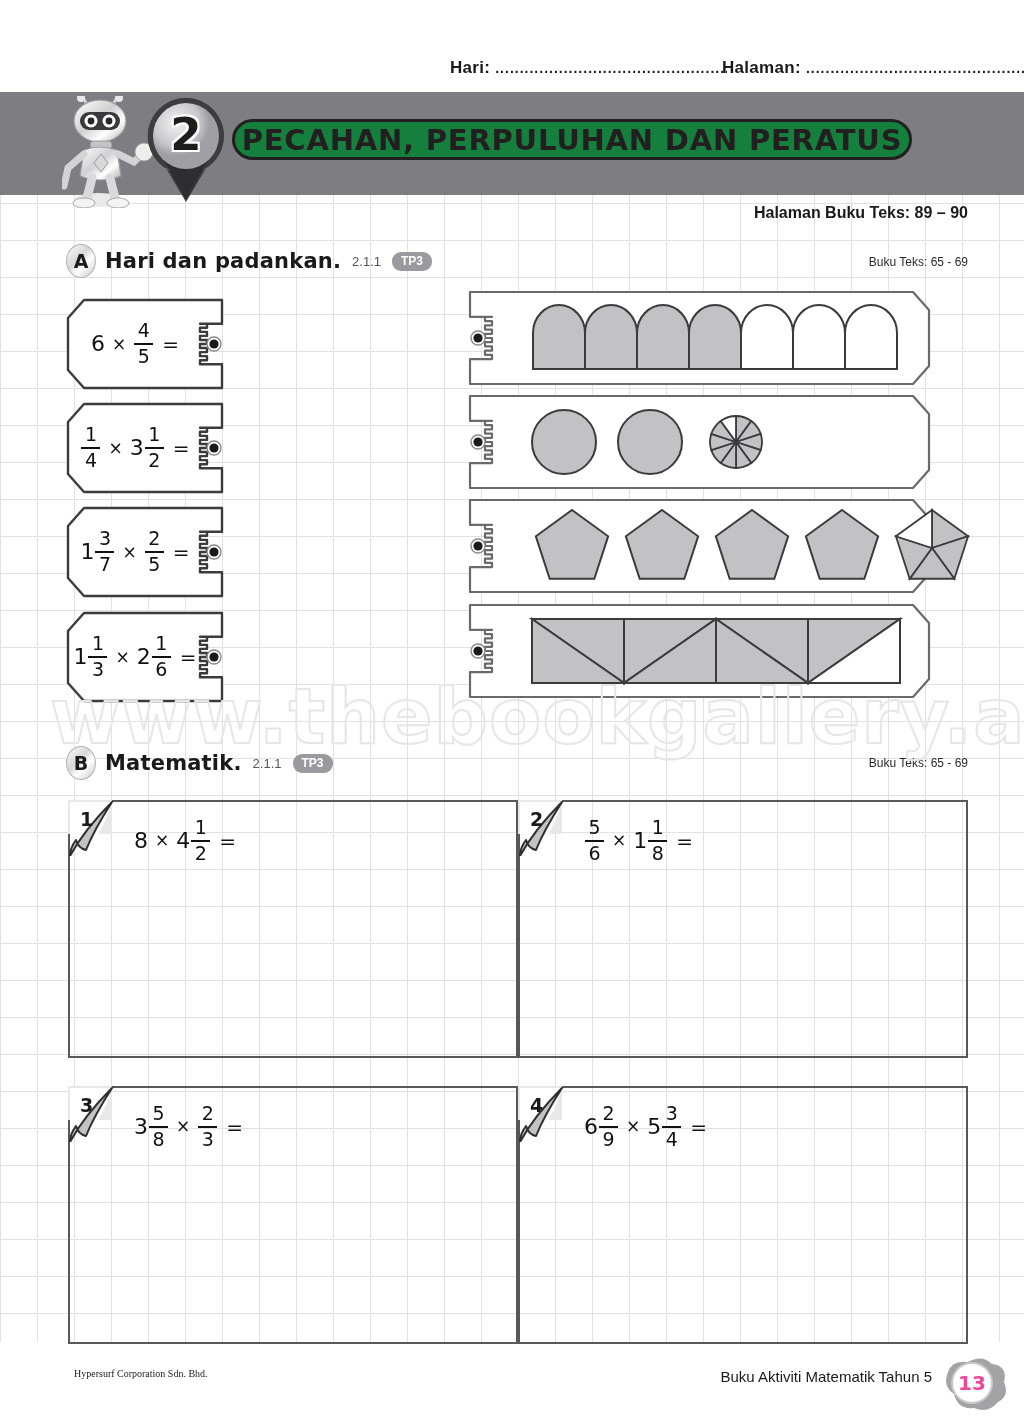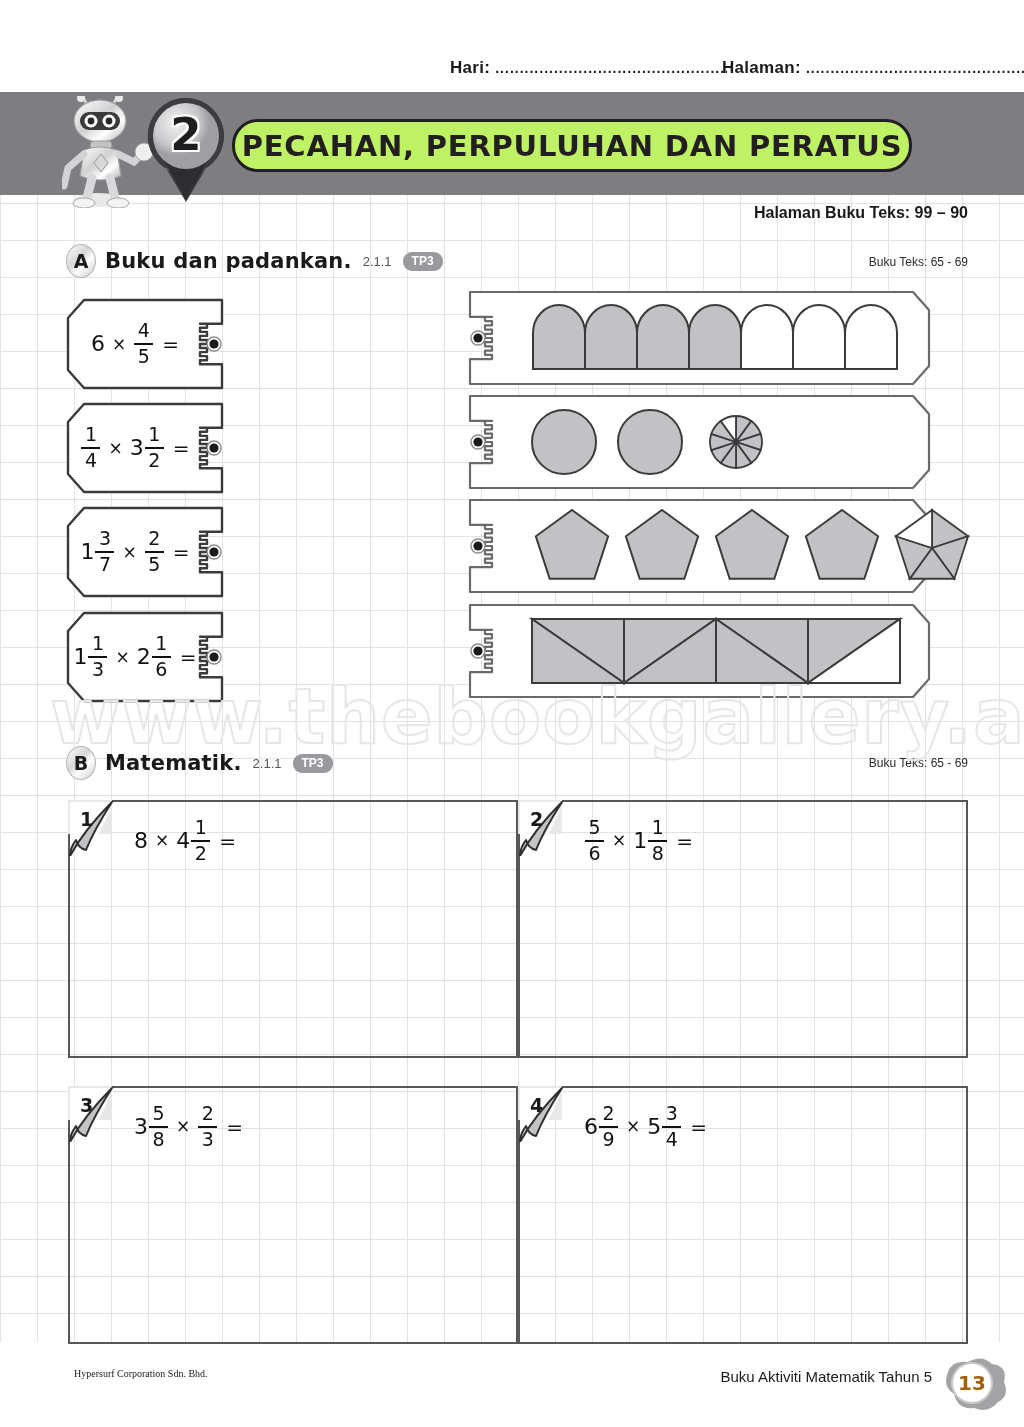--- a/index.html
+++ b/index.html
@@ -61,22 +61,22 @@
   .header-band {
     position: absolute;
     left: 0; top: 92px; width: 1024px; height: 103px;
     background: #7e7e82;
     z-index: 2;
   }
 
   .title-banner {
     position: absolute;
     left: 232px; top: 119px;
-    width: 680px; height: 53px;
-    background: #bef264;
+    width: 680px; height: 41px;
+    background: #15803d;
     border: 3px solid #231f20;
     border-radius: 26px;
     z-index: 4;
     display: flex;
     align-items: center;
     justify-content: center;
   }
   .title-banner .title-text {
     font-size: 29px;
     font-weight: bold;
@@ -256,21 +256,21 @@
     position: absolute; right: 92px; top: 1368px;
     font-family: Liberation Sans, sans-serif;
     font-size: 15px; color: #1a1a1a; z-index: 6;
   }
   .page-badge { position: absolute; right: 16px; top: 1352px; width: 68px; height: 62px; z-index: 6; }
   .page-badge .pnum {
     position: absolute; left: 13px; top: 12px;
     width: 38px; height: 38px; border-radius: 50%;
     background: #fff;
     display: flex; align-items: center; justify-content: center;
-    font-size: 20px; font-weight: bold; color: #a16207;
+    font-size: 20px; font-weight: bold; color: #ec4899;
     font-family: "DejaVu Sans", sans-serif;
   }
 </style>
 </head>
 <body>
 
 <div class="grid-bg"></div>
 
 <div class="topbar">
   <div class="field" id="hari-field">
@@ -331,25 +331,25 @@
     <path d="M18 64 L40 104 L62 64 Z" fill="#2e2e31"></path>
     <circle cx="40" cy="40" r="33" fill="url(#pinG)"></circle>
   </svg>
   <div class="num">2</div>
 </div>
 
 <div class="title-banner">
   <span class="title-text">PECAHAN, PERPULUHAN DAN PERATUS</span>
 </div>
 
-<div class="halaman">Halaman Buku Teks: 99 – 90</div>
+<div class="halaman">Halaman Buku Teks: 89 – 90</div>
 
 <div class="section-head" id="section-a">
   <span class="sec-letter">A</span>
-  <span class="sec-title">Buku dan padankan.</span>
+  <span class="sec-title">Hari dan padankan.</span>
   <span class="sec-code">2.1.1</span>
   <span class="sec-tp">TP3</span>
 </div>
 <div class="buku-ref" id="buku-ref-a">Buku Teks: 65 - 69</div>
 
 <div class="section-head" id="section-b">
   <span class="sec-letter">B</span>
   <span class="sec-title">Matematik.</span>
   <span class="sec-code">2.1.1</span>
   <span class="sec-tp">TP3</span>

